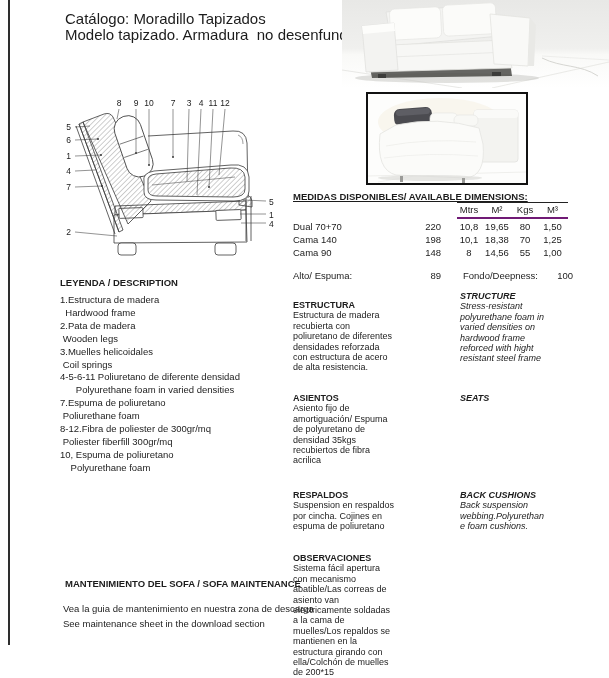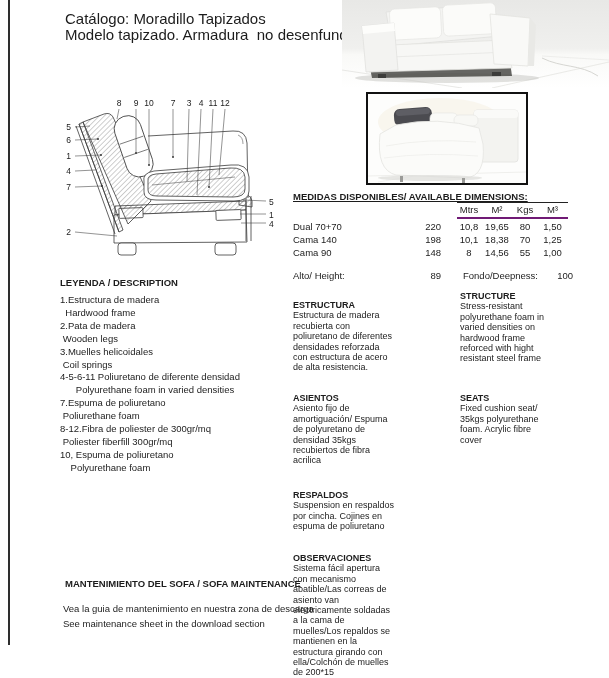--- a/index.html
+++ b/index.html
@@ -20,21 +20,21 @@
   .dim-row.hd{height:13px;}
   .dc{text-align:center;}
   .dr{text-align:right;}
   .dim-row.hd .dc{border-top:1px solid #222;border-bottom:2px solid #701a75;height:100%;display:flex;align-items:center;justify-content:center;}
   .alto-row{left:293px;top:270px;width:280px;font-size:9.5px;display:grid;grid-template-columns:112px 36px 22px 74px 36px;}
   .legend{left:60px;top:277px;font-size:9.5px;}
   .legend .body{margin-top:6px;line-height:12.9px;}
   .spec{font-size:9px;line-height:10.4px;}
   .spec .spec-h{font-weight:bold;}
   .col-es{left:293px;width:130px;}
-  .col-en{left:460px;width:112px;}
+  .col-en{left:460px;width:112px;font-style:italic;}
   .maint-h{left:65px;top:578px;font-size:9.5px;}
   .maint-b{left:63px;top:601px;font-size:9.5px;line-height:15px;}
   svg text{font-family:"Liberation Sans","DejaVu Sans",sans-serif;}
 </style>
 </head>
 <body>
 
 <div class="page">
   <div class="left-rule"></div>
 
@@ -227,21 +227,21 @@
       <div>Cama 90</div>
       <div class="dr">148</div>
         <div></div>
       <div class="dc">8</div>
       <div class="dc">14,56</div>
       <div class="dc">55</div>
       <div class="dc">1,00</div>
     </div>
   </div>
   <div class="abs alto-row">
-    <div>Alto/ Height:</div>
+    <div>Alto/ Espuma:</div>
     <div class="dr">89</div>
       <div></div>
     <div>Fondo/Deepness:</div>
     <div class="dr">100</div>
   </div>
 
   <div class="abs legend">
     <div class="b">LEYENDA / DESCRIPTION</div>
     <div class="body pre">1.Estructura de madera
   Hardwood frame
@@ -282,31 +282,33 @@
     <div class="spec-h">ASIENTOS</div>
     <div class="preline">Asiento fijo de
 amortiguación/ Espuma
 de polyuretano de
 densidad 35kgs
 recubiertos de fibra
 acrilica</div>
   </div>
   <div class="abs spec col-en" style="top:393px;">
     <div class="spec-h">SEATS</div>
-    <div class="preline">Fixed cushion seat/
-35kgs polyurethane
-foam. Acrylic fibre
-cover</div>
   </div>
 
   <div class="abs spec col-es" style="top:490px;">
     <div class="spec-h">RESPALDOS</div>
     <div class="preline">Suspension en respaldos
 por cincha. Cojines en
 espuma de poliuretano</div>
+  </div>
+  <div class="abs spec col-en" style="top:490px;">
+    <div class="spec-h">BACK CUSHIONS</div>
+    <div class="preline">Back suspension
+webbing.Polyurethan
+e foam cushions.</div>
   </div>
 
   <div class="abs spec col-es" style="top:553px;">
     <div class="spec-h">OBSERVACIONES</div>
     <div class="preline">Sistema fácil apertura
 con mecanismo
 abatible/Las correas de
 asiento van
 electricamente soldadas
 a la cama de

